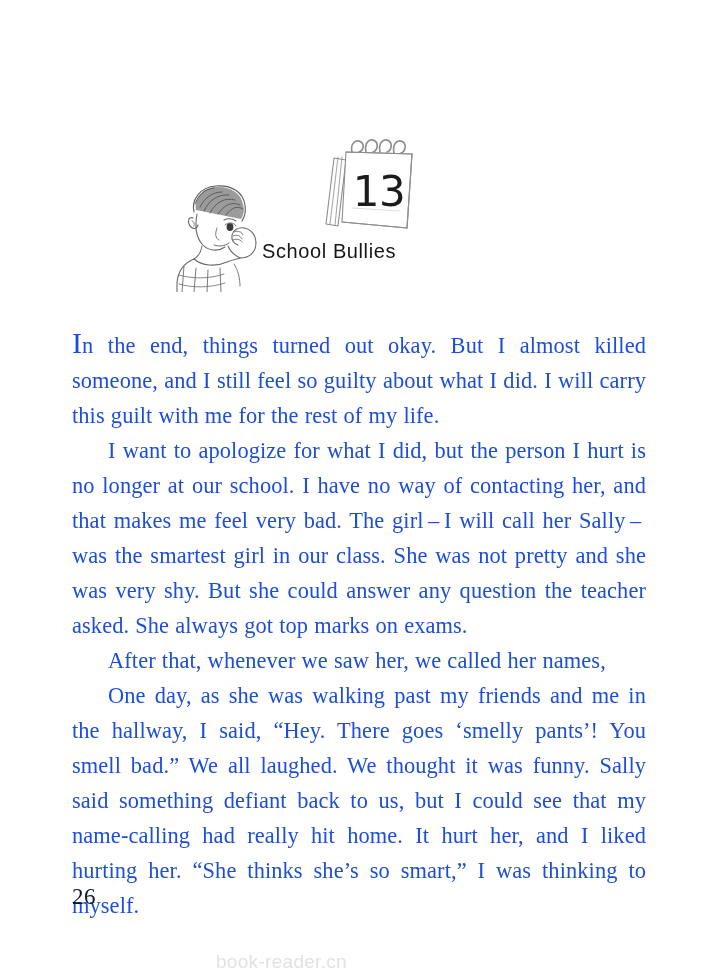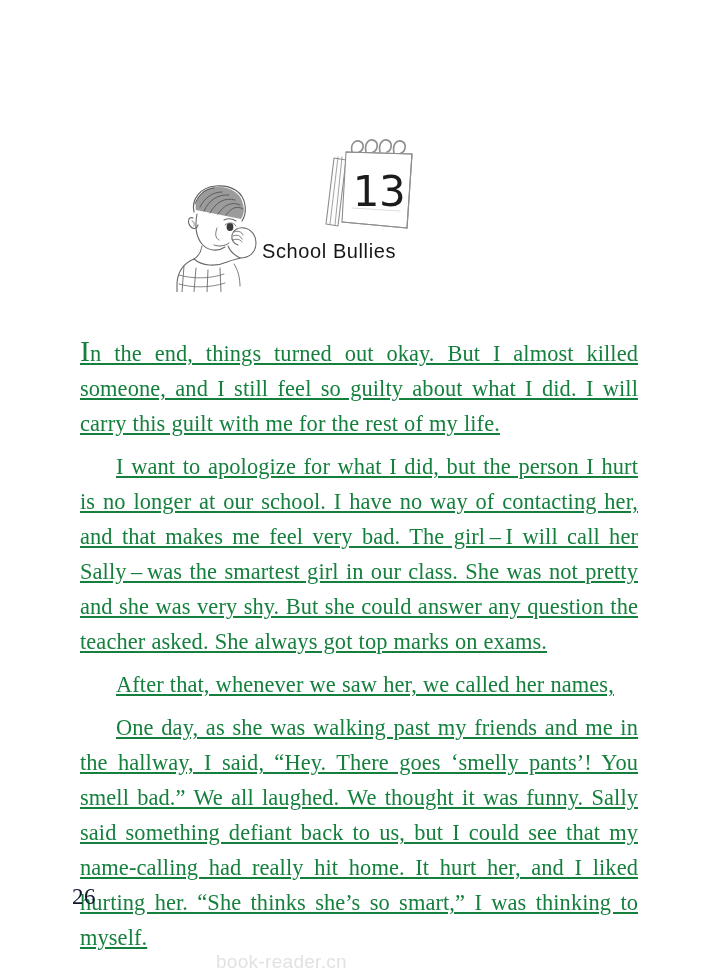--- a/index.html
+++ b/index.html
@@ -83,31 +83,30 @@
 
   
   .body-text {
     position: absolute;
     left: 72px;
     top: 328px;
     width: 574px;
   }
 
   .body-text p {
-    margin: 8px;
+    margin: 0;
     font-family: "Liberation Serif", serif;
     font-size: 22.4px;
     line-height: 35px;
     text-align: justify;
     text-justify: inter-word;
-    color: #15803d;
+    color: #1d4ed8;
     letter-spacing: 0.1px;
     word-spacing: 0.4px;
     hyphens: none;
-    text-decoration: underline;
   }
 
   .body-text p.indented {
     text-indent: 36px;
   }
 
   .body-text p.last-line-natural {
     text-align-last: left;
   }
 

